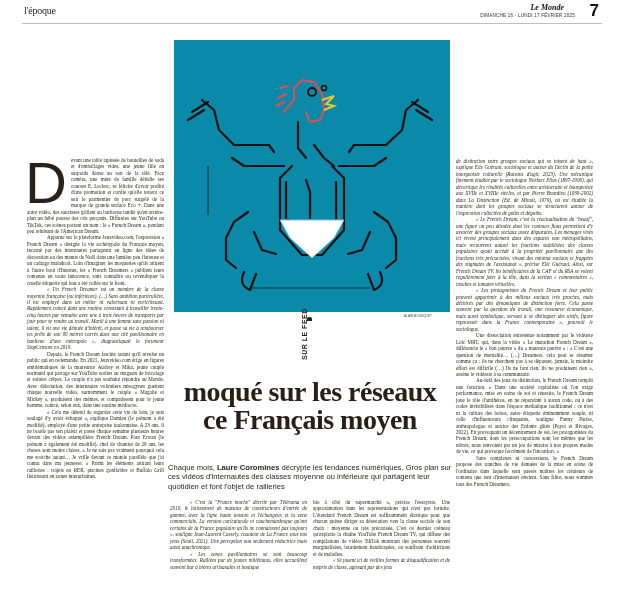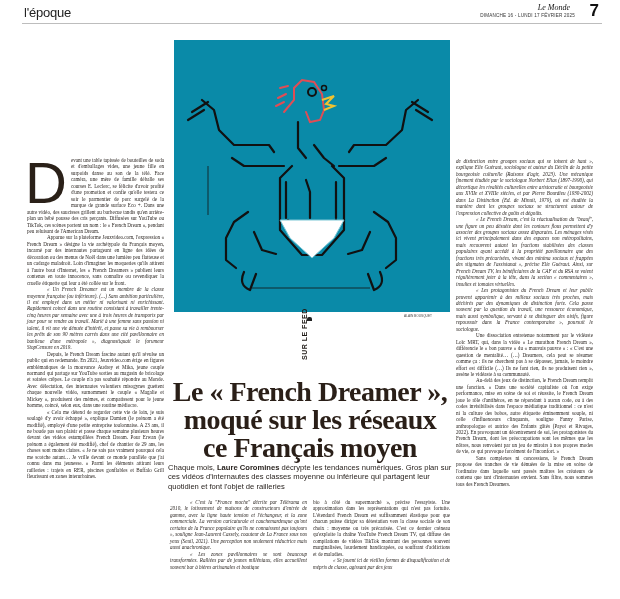--- a/index.html
+++ b/index.html
@@ -1,21 +1,21 @@
 <!DOCTYPE html>
 <html><head>
 <meta charset="utf-8">
 <style>
   * { margin: 0; padding: 0; box-sizing: border-box; }
   html, body { width: 620px; height: 599px; background: #ffffff; overflow: hidden; }
   body { position: relative; font-family: "Liberation Serif", serif; color: #2a2420; }
 
   .header { position: absolute; left: 22px; top: 0; width: 580px; height: 24px; border-bottom: 1.5px solid #bdbdbd; }
-  .section-name { position: absolute; left: 2px; top: 5px; font-family: Liberation Sans, sans-serif; font-size: 13px; color: #222; letter-spacing: -0.2px; }
-  .masthead { position: absolute; right: 32px; top: 3px; font-family: "Liberation Serif", serif; font-weight: normal; font-style: italic; font-size: 8px; color: #111; }
+  .section-name { position: absolute; left: 2px; top: 5px; font-family: Liberation Serif, serif; font-size: 10px; color: #222; letter-spacing: -0.2px; }
+  .masthead { position: absolute; right: 38px; top: 3px; font-family: "Liberation Serif", serif; font-weight: bold; font-style: italic; font-size: 8px; color: #111; }
   .dateline { position: absolute; right: 27px; top: 13px; font-family: "Liberation Sans", sans-serif; font-size: 4.6px; letter-spacing: 0.2px; color: #333; }
   .page-num { position: absolute; right: 3px; top: 1px; font-family: "Liberation Sans", sans-serif; font-weight: bold; font-size: 17px; color: #111; }
 
   .col { position: absolute; font-size: 5.1px; line-height: 6.45px; text-align: justify; color: #2a2420; }
   .col p { text-indent: 0; }
   .col p.ind { text-indent: 20px; }
   .col .it { font-style: italic; }
   .col-left { left: 27px; top: 157px; width: 137px; }
   .col-right { left: 456px; top: 162px; width: 137px; top: 158px; }
   .col-mid1 { left: 170px; top: 499px; width: 137px; }
@@ -84,21 +84,20 @@
     <circle cx="150" cy="48" r="2.5" fill="none" stroke="#111" stroke-width="1.5"></circle>
     <path d="M148 60 L160 56 L152 64 L160 66 L150 70" fill="none" stroke="#f0c230" stroke-width="2"></path>
   </svg>
 </div>
 <div class="credit">ALAIN BOUSQUET</div>
 
 <div class="kicker-icon"></div>
 <div class="kicker">SUR LE FEED</div>
 
 <h1 class="headline">
-  <div>Le « French Dreamer »,</div>
   <div>moqué sur les réseaux</div>
   <div>ce Français moyen</div>
 </h1>
 
 <div class="standfirst">
   <span>Chaque mois, </span><b>Laure Coromines</b><span> décrypte les tendances numériques. Gros plan sur ces vidéos d'internautes des classes moyenne ou inférieure qui partagent leur quotidien et font l'objet de railleries</span>
 </div>
 
 <div class="col col-left">
   <span class="dropcap">D</span>

